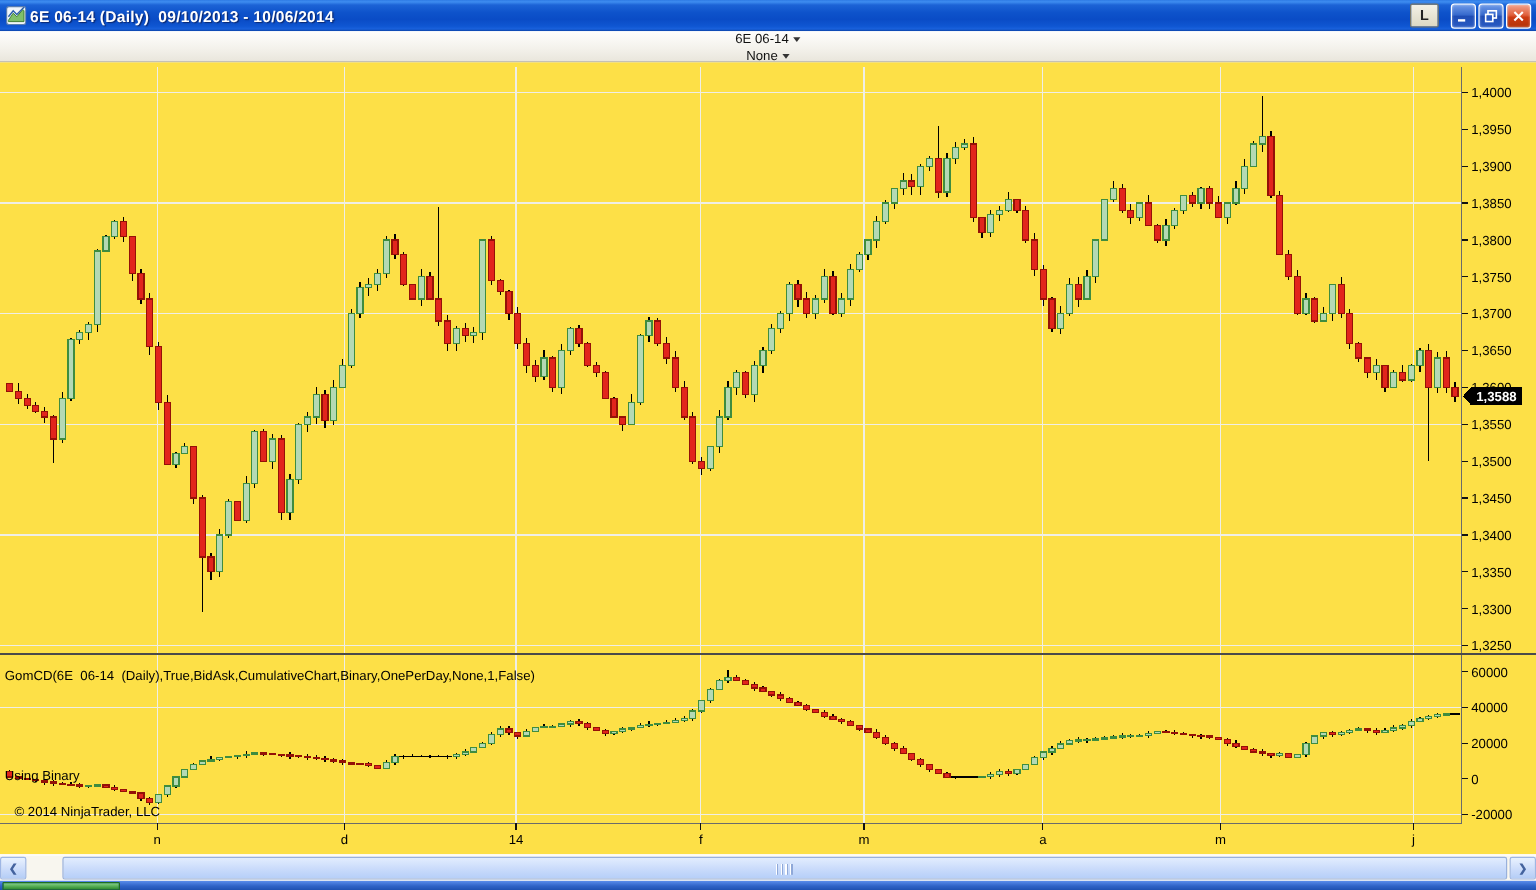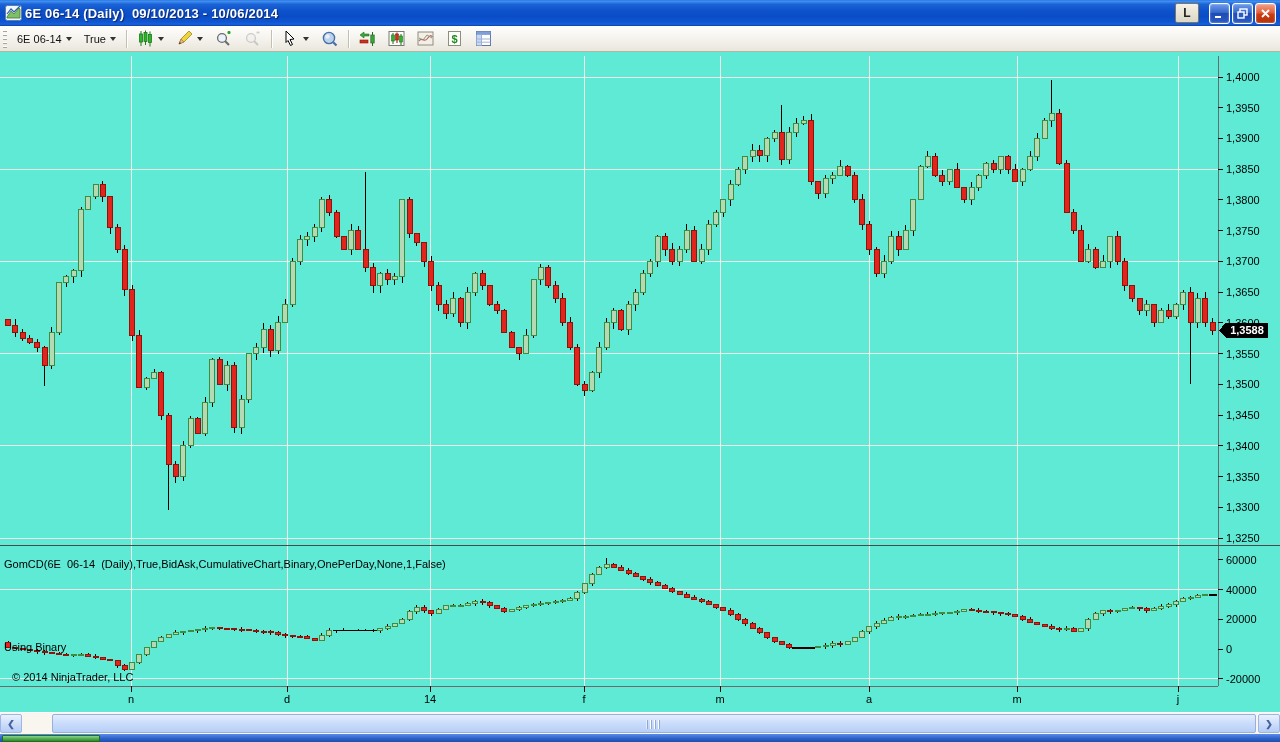--- a/index.html
+++ b/index.html
@@ -17,32 +17,32 @@
     background:linear-gradient(180deg,#6E9AE8 0%,#3568CC 45%,#1E4CB4 50%,#2A5BC4 100%);
     box-shadow:inset 0 0 2px rgba(255,255,255,.6);padding:0;cursor:default;}
   .win-btn.close{background:linear-gradient(180deg,#F2A28C 0%,#E0603C 45%,#CC3B12 55%,#B23208 100%);}
   .win-btn.linkbtn{width:24px;height:20px;border:1px solid #7A7766;border-radius:2px;margin-right:8px;
     background:linear-gradient(180deg,#F4F1E6,#DCD8C4);color:#222;font-size:12px;font-weight:bold;
     font-family:"Liberation Sans",sans-serif;box-shadow:none;}
 
   
   .toolbar{position:absolute;left:0;top:26px;width:1280px;height:26px;box-sizing:border-box;
     background:linear-gradient(180deg,#FEFEFD 0%,#F4F2EC 55%,#E9E6DC 100%);
-    border-bottom:1px solid #B7B3A4;display:flex;align-items:center;padding:0 2px;}
+    border-bottom:1px solid #B7B3A4;display:flex;align-items:center;padding:0 2px;flex-direction:column;}
   .tb-grip{width:4px;height:18px;margin:0 4px 0 1px;
     background:repeating-linear-gradient(180deg,#fff 0 1px,#A9A595 1px 2px,transparent 2px 4px);}
   .tb-btn{height:22px;display:flex;align-items:center;gap:4px;padding:0 5px;border:1px solid transparent;
     border-radius:2px;font-size:11px;color:#111;background:transparent;cursor:default;font-family:"Liberation Sans",sans-serif;}
   .dd{width:0;height:0;border-left:3px solid transparent;border-right:3px solid transparent;border-top:4px solid #333;}
   .tb-sep{width:1px;height:18px;background:#C4C0B1;box-shadow:1px 0 0 #FFFFFF;margin:0 4px;}
   .tb-ico{width:17px;height:17px;display:block;}
   .disabled{opacity:.45;}
 
   
-  .chartwrap{position:absolute;left:0;top:52px;width:1280px;height:660px;background:#5eead4;}
+  .chartwrap{position:absolute;left:0;top:52px;width:1280px;height:660px;background:#fde047;}
   .overlay{position:absolute;pointer-events:none;color:#000;}
   .ind-title{left:4px;top:506px;font-size:11px;white-space:pre;}
   .note1{left:4px;top:589px;font-size:11px;}
   .note2{left:12px;top:619px;font-size:11px;}
 
   
   .hscroll{position:absolute;left:0;top:712px;width:1280px;height:22px;background:#F8F6EF;border-top:1px solid #FFFFFF;box-sizing:border-box;}
   .sc-btn{position:absolute;top:1px;width:22px;height:19px;box-sizing:border-box;border:1px solid #9EB6E4;border-radius:2px;
     background:linear-gradient(180deg,#E9F2FE 0%,#CCDCFA 55%,#B4CDF6 100%);color:#44639E;
     display:flex;align-items:center;justify-content:center;font-size:9px;font-weight:bold;padding:0;cursor:default;}
@@ -91,21 +91,21 @@
   </div>
 
   <div class="toolbar">
     <div class="tb-grip"></div>
 
     <button class="tb-btn">
       <span>6E 06-14</span>
       <span class="dd"></span>
     </button>
     <button class="tb-btn">
-      <span>True</span>
+      <span>None</span>
       <span class="dd"></span>
     </button>
 
     <div class="tb-sep"></div>
 
     <button class="tb-btn">
       <svg class="tb-ico" viewBox="0 0 17 17">
         <line x1="4" y1="1" x2="4" y2="16" stroke="#1A7A1A"></line>
           <rect x="2.5" y="4" width="3" height="8" fill="#2DB52D" stroke="#1A7A1A" stroke-width="0.8"></rect>
         <line x1="8.5" y1="0.5" x2="8.5" y2="15" stroke="#1A7A1A"></line>

